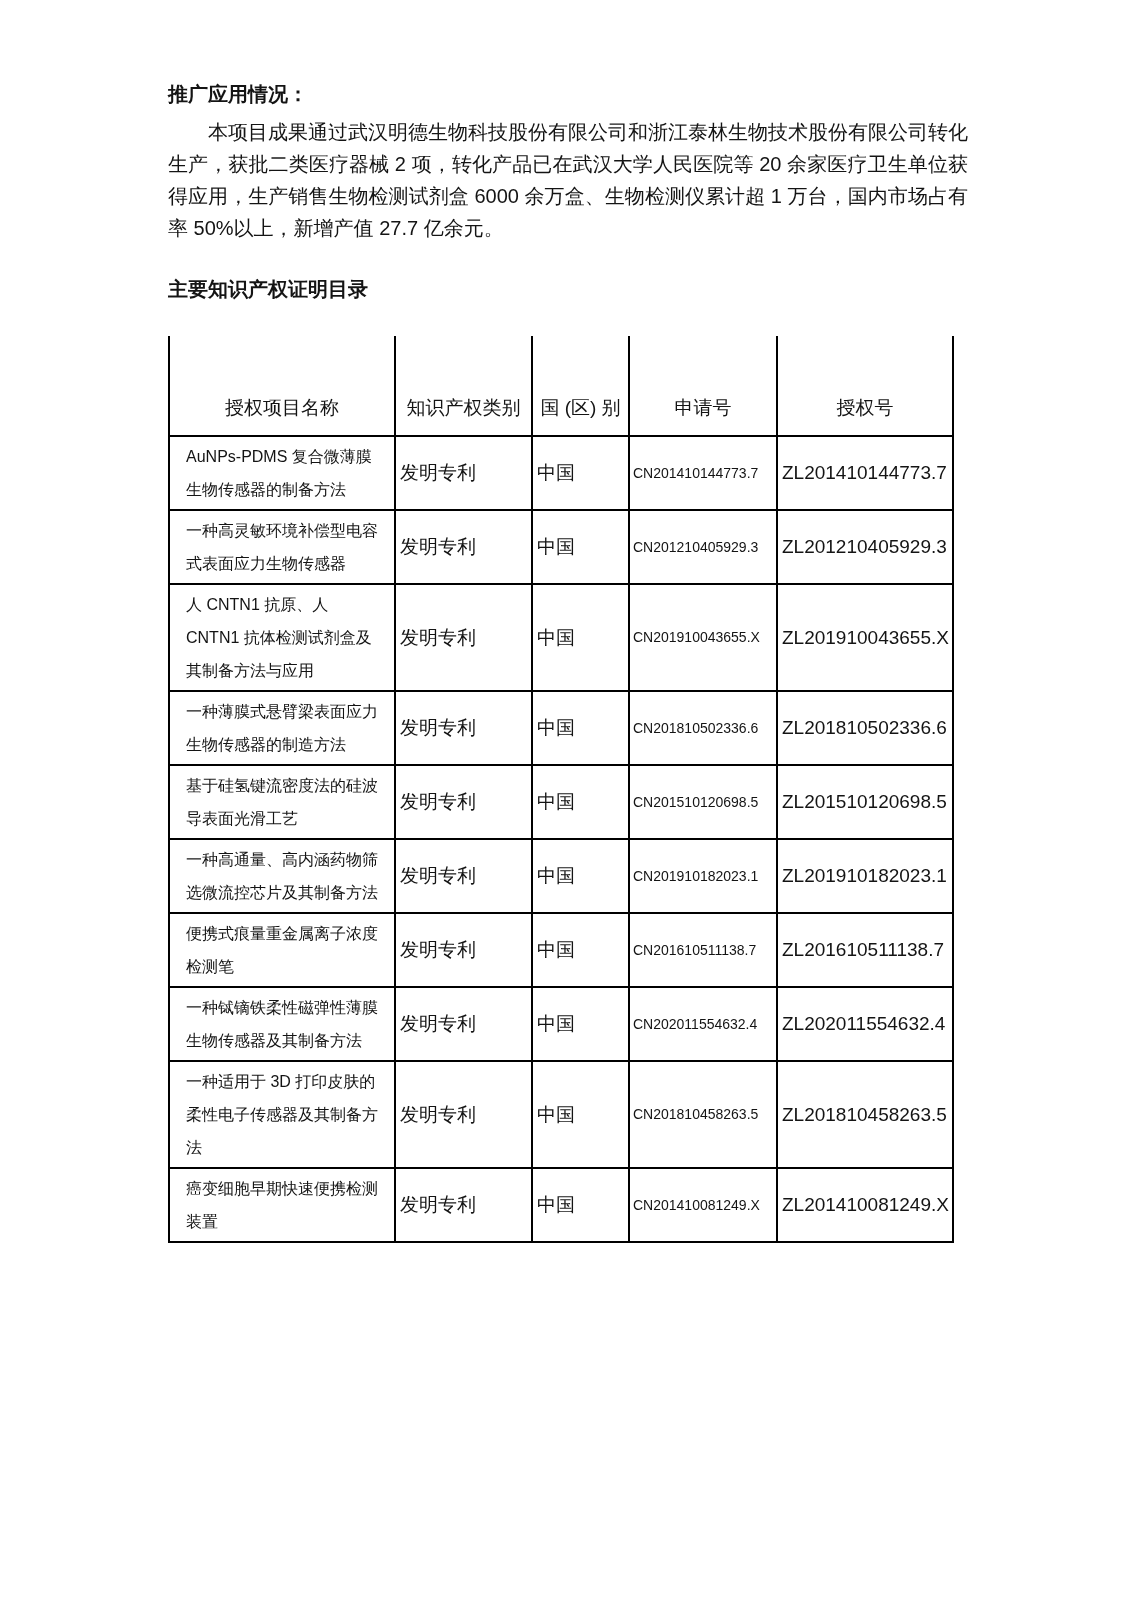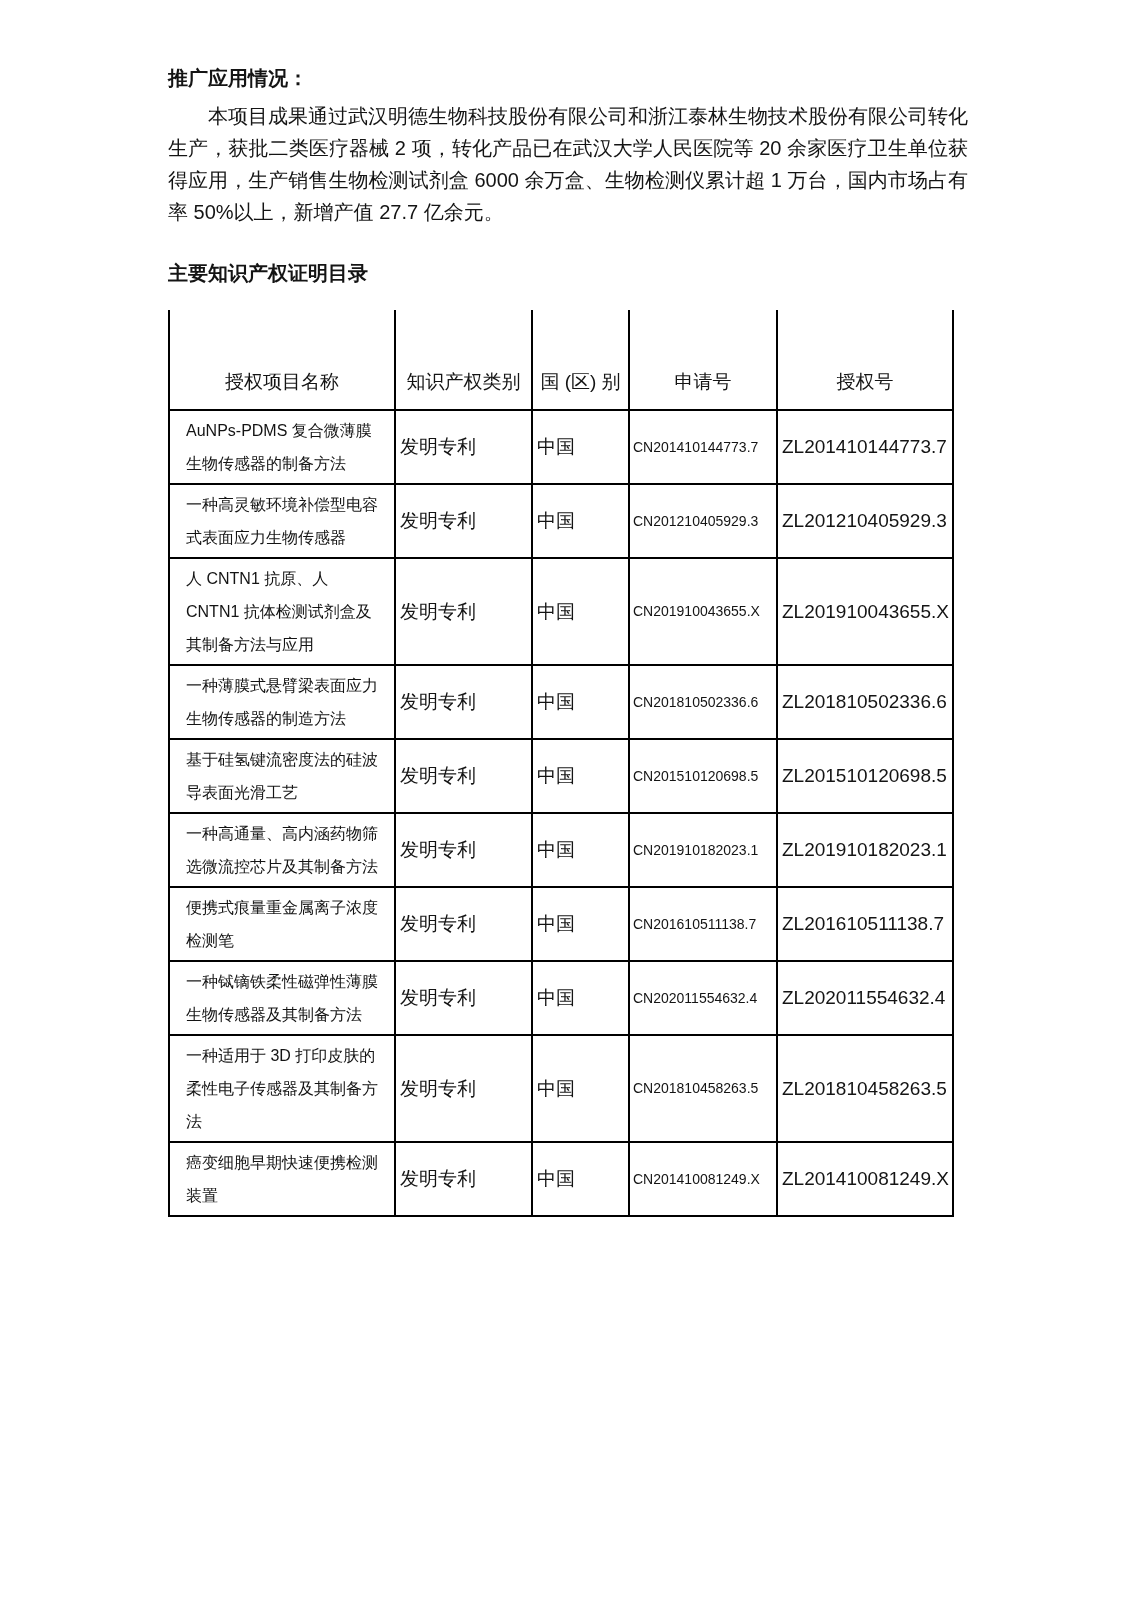--- a/index.html
+++ b/index.html
@@ -11,42 +11,42 @@
     width: 1131px;
     height: 1600px;
     font-family: "Liberation Sans", sans-serif;
     color: #141414;
     overflow: hidden;
   }
   .page {
     box-sizing: border-box;
     width: 1116px;
     height: 1600px;
-    padding: 64px 160px 0 168px;
+    padding: 80px 160px 0 168px;
     border-radius: 9px;
   }
   .promo-heading {
     font-size: 20px;
     font-weight: bold;
     line-height: 28px;
     margin: 0 0 8px 0;
   }
   .promo-paragraph {
     width: 800px;
     font-size: 20px;
     line-height: 32px;
     text-align: justify;
     text-indent: 2em;
     margin: 0 0 32px 0;
   }
   .ip-heading {
     font-size: 20px;
     font-weight: bold;
     line-height: 26px;
-    margin: 0 0 24px 0;
+    margin: 0 0 34px 0;
   }
   .caption-box {
     box-sizing: border-box;
     width: 797px;
     height: 46px;
     border: 3px solid #000000;
     display: flex;
     align-items: center;
     padding-left: 14px;
     font-size: 19px;

